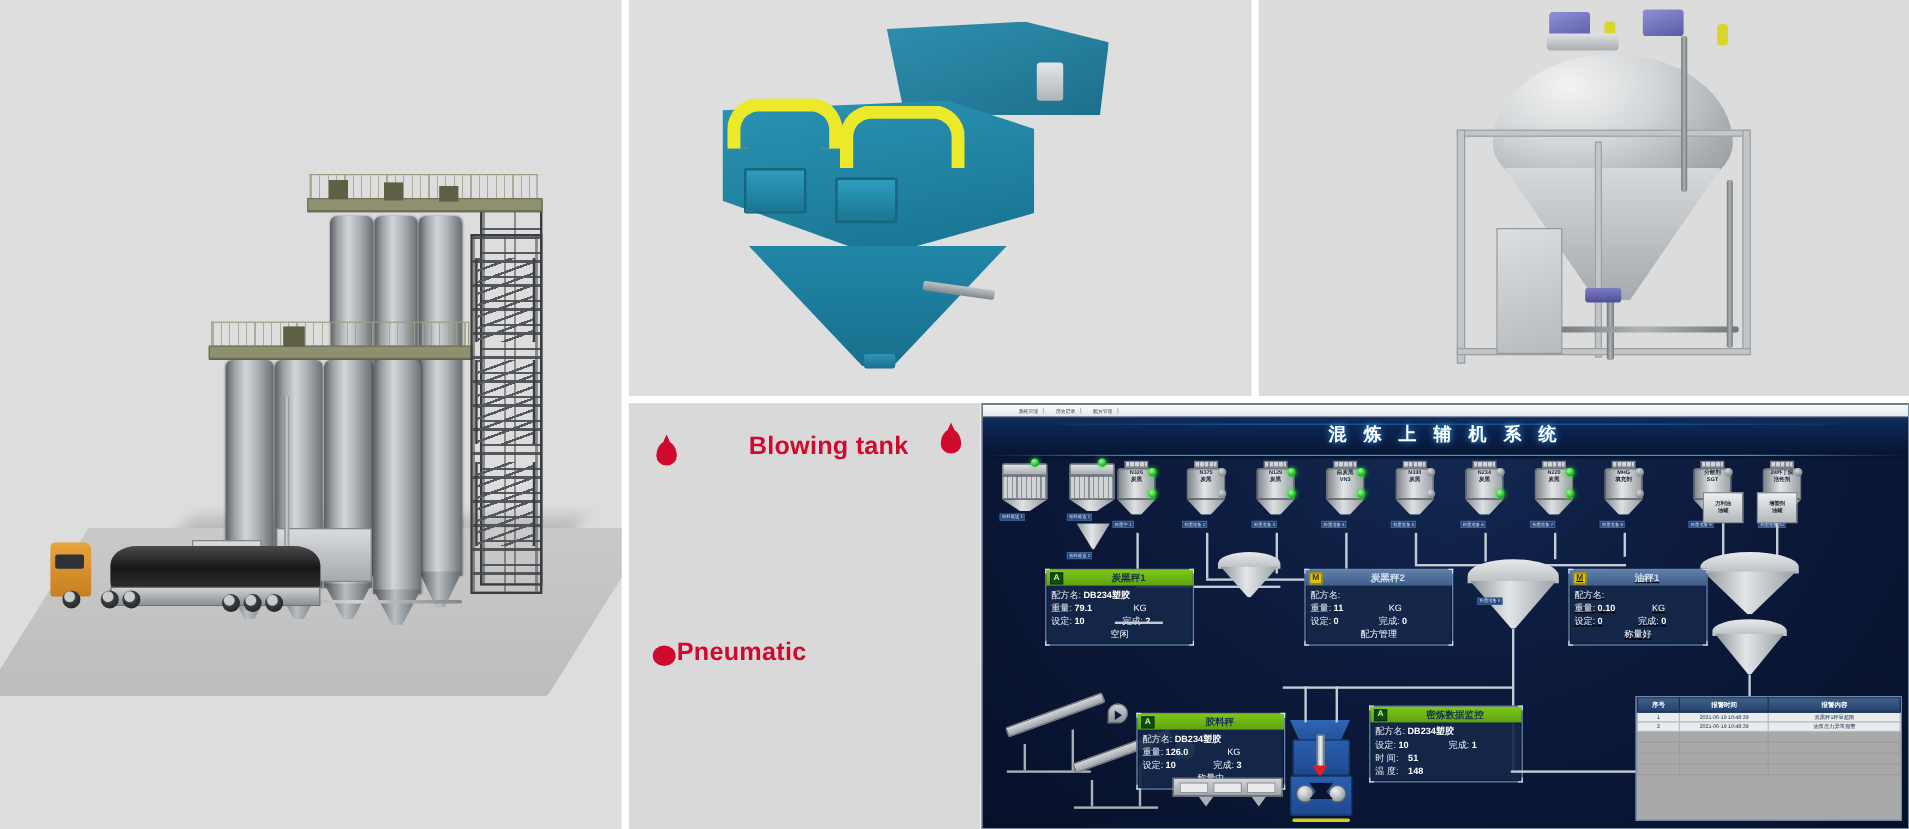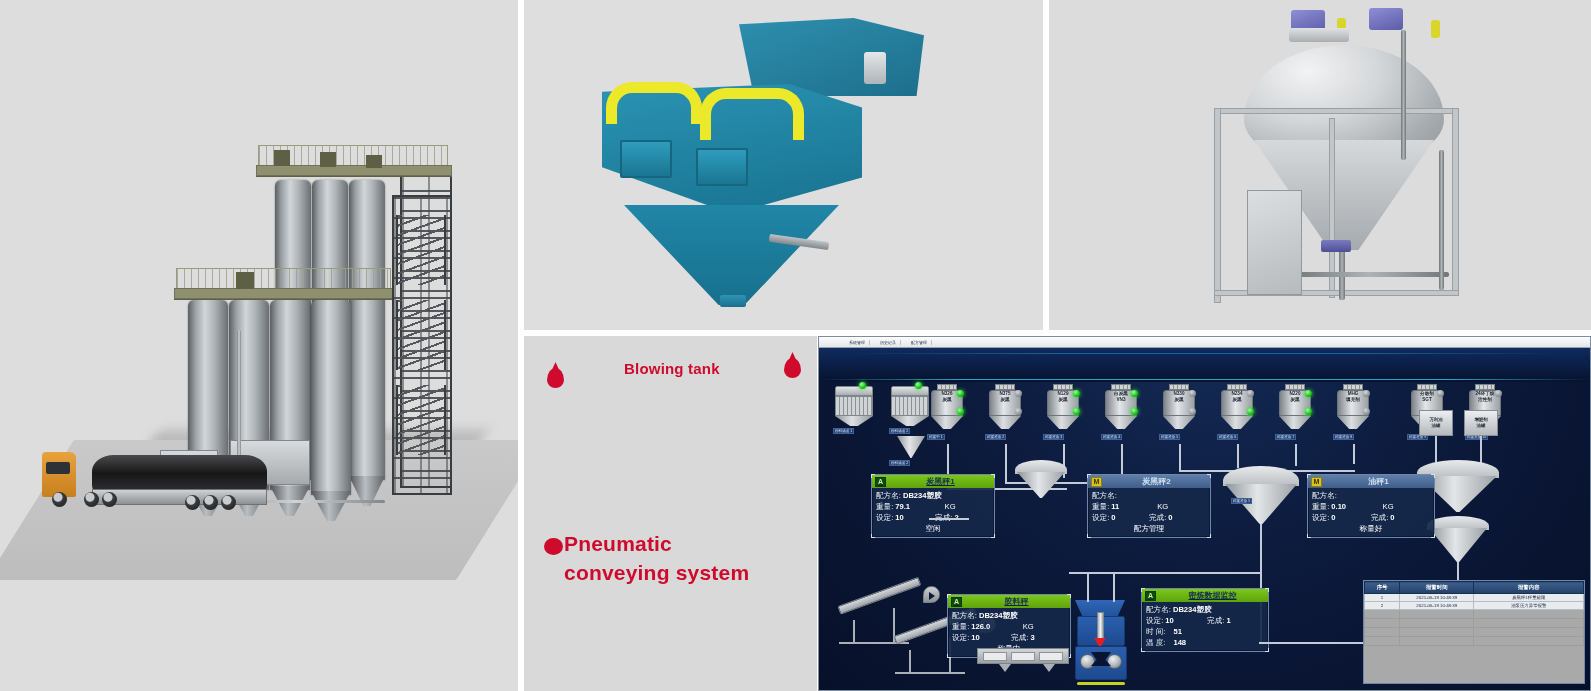--- a/index.html
+++ b/index.html
@@ -210,21 +210,21 @@
   }
   .card .corner{ position:absolute; width:4px;height:4px;border:1px solid #d6e2f2;}
   .card .c1{left:-1px;top:-1px;border-right:none;border-bottom:none;}
   .card .c2{right:-1px;top:-1px;border-left:none;border-bottom:none;}
   .card .c3{left:-1px;bottom:-1px;border-right:none;border-top:none;}
   .card .c4{right:-1px;bottom:-1px;border-left:none;border-top:none;}
   .card-head{
     height:13px; display:flex; align-items:center; gap:4px; padding:0 3px;
     font-size:8px; font-weight:bold; color:#0d2340;
   }
-  .card-head.green{ background:linear-gradient(180deg,#7dc71a,#5ea30d);text-decoration:underline; }
+  .card-head.green{ background:linear-gradient(180deg,#7dc71a,#5ea30d); }
   .card-head.blue{  background:linear-gradient(180deg,#5f7ea8,#3f5f8a); }
   .mode-badge{
     width:11px;height:10px; display:flex;align-items:center;justify-content:center;
     font-size:7px; font-weight:bold; border:1px solid #2d4a1a;
   }
   .mode-badge.a{ background:#0f4d0f; color:#cfe9a0; border-color:#0a3a0a;}
   .mode-badge.m{ background:#d9c21a; color:#3a3206; border-color:#8f7f0e;}
   .card-title{ flex:1; text-align:center; color:#16324f; }
   .card-title.light{ color:#cfe0f2; }
   .card-body{ padding:2px 4px 3px; }
@@ -422,39 +422,39 @@
     <div class="bt-pipe" style="left:352px;top:30px;width:5px;height:130px;"></div>
     <div class="bt-pipe" style="left:290px;top:250px;width:6px;height:50px;"></div>
     <div class="bt-pipe" style="left:240px;top:272px;width:160px;height:5px;"></div>
     <div class="bt-pipe" style="left:390px;top:150px;width:5px;height:140px;"></div>
     <div class="bt-box" style="left:198px;top:190px;width:55px;height:105px;"></div>
     <div class="bt-valve" style="left:272px;top:240px;width:30px;height:12px;background:linear-gradient(180deg,#7b7bc0,#4e4e96);border-radius:2px;"></div>
   </div>
 
   <div class="panel" id="panel-labels">
     <div class="drop" style="left:23px;top:32px;"></div>
-    <div class="cap" style="left:100px;top:24px;font-size:15px;">Blowing tank</div>
+    <div class="cap" style="left:100px;top:24px;font-size:21px;">Blowing tank</div>
     <div class="drop" style="left:260px;top:22px;"></div>
 
 
     <div class="dot" style="left:20px;top:202px;"></div>
     <div class="cap" style="left:40px;top:196px;font-size:21px;">Pneumatic</div>
-    <div class="cap" style="left:40px;top:225px;font-size:21px;">conveying system</div>
   </div>
 
   <div class="panel" id="panel-hmi">
 
     <div class="hmi-menubar">
       <span class="hmi-menu-item">系统管理</span>
       <span class="hmi-menu-item">历史记录</span>
       <span class="hmi-menu-item">配方管理</span>
     </div>
 
     <div class="hmi-canvas">
       <div class="hmi-banner"></div>
+      <div class="hmi-title">混 炼 上 辅 机 系 统</div>
 
       <div style="position:absolute;left:16px;top:38px;">
         <div style="width:38px;height:10px;background:linear-gradient(180deg,#e2e5e7,#a8aeb2);border:1px solid #7f8589;border-radius:2px 2px 0 0;"></div>
         <div style="width:38px;height:20px;background:repeating-linear-gradient(90deg,#cfd3d6 0 3px,#8b9094 3px 4px);border:1px solid #7f8589;"></div>
         <div style="width:38px;height:10px;background:linear-gradient(90deg,#8d9398,#dfe2e4 45%,#90969b);clip-path:polygon(0 0,100% 0,60% 100%,40% 100%);"></div>
       </div>
       <div class="hlamp on" style="left:40px;top:34px;"></div>
       <div class="hsilo-tag" style="left:14px;top:80px;">粉料输送 1</div>
 
       <div style="position:absolute;left:72px;top:38px;">
@@ -688,21 +688,21 @@
             <span class="v">0</span>
             <span class="sp"></span>
             <span class="k">完成:</span>
             <span class="v">0</span>
             <span class="sp"></span>
           </div>
           <div class="status">配方管理</div>
         </div>
       </div>
 
-      <div class="card" style="left:488px;top:126px;width:128px;">
+      <div class="card" style="left:488px;top:126px;width:116px;text-decoration:underline;">
         <i class="corner c1"></i>
           <i class="corner c2"></i>
           <i class="corner c3"></i>
           <i class="corner c4"></i>
         <div class="card-head blue">
           <span class="mode-badge m">M</span>
           <span class="card-title light">油秤1</span>
         </div>
         <div class="card-body">
           <div class="row">

